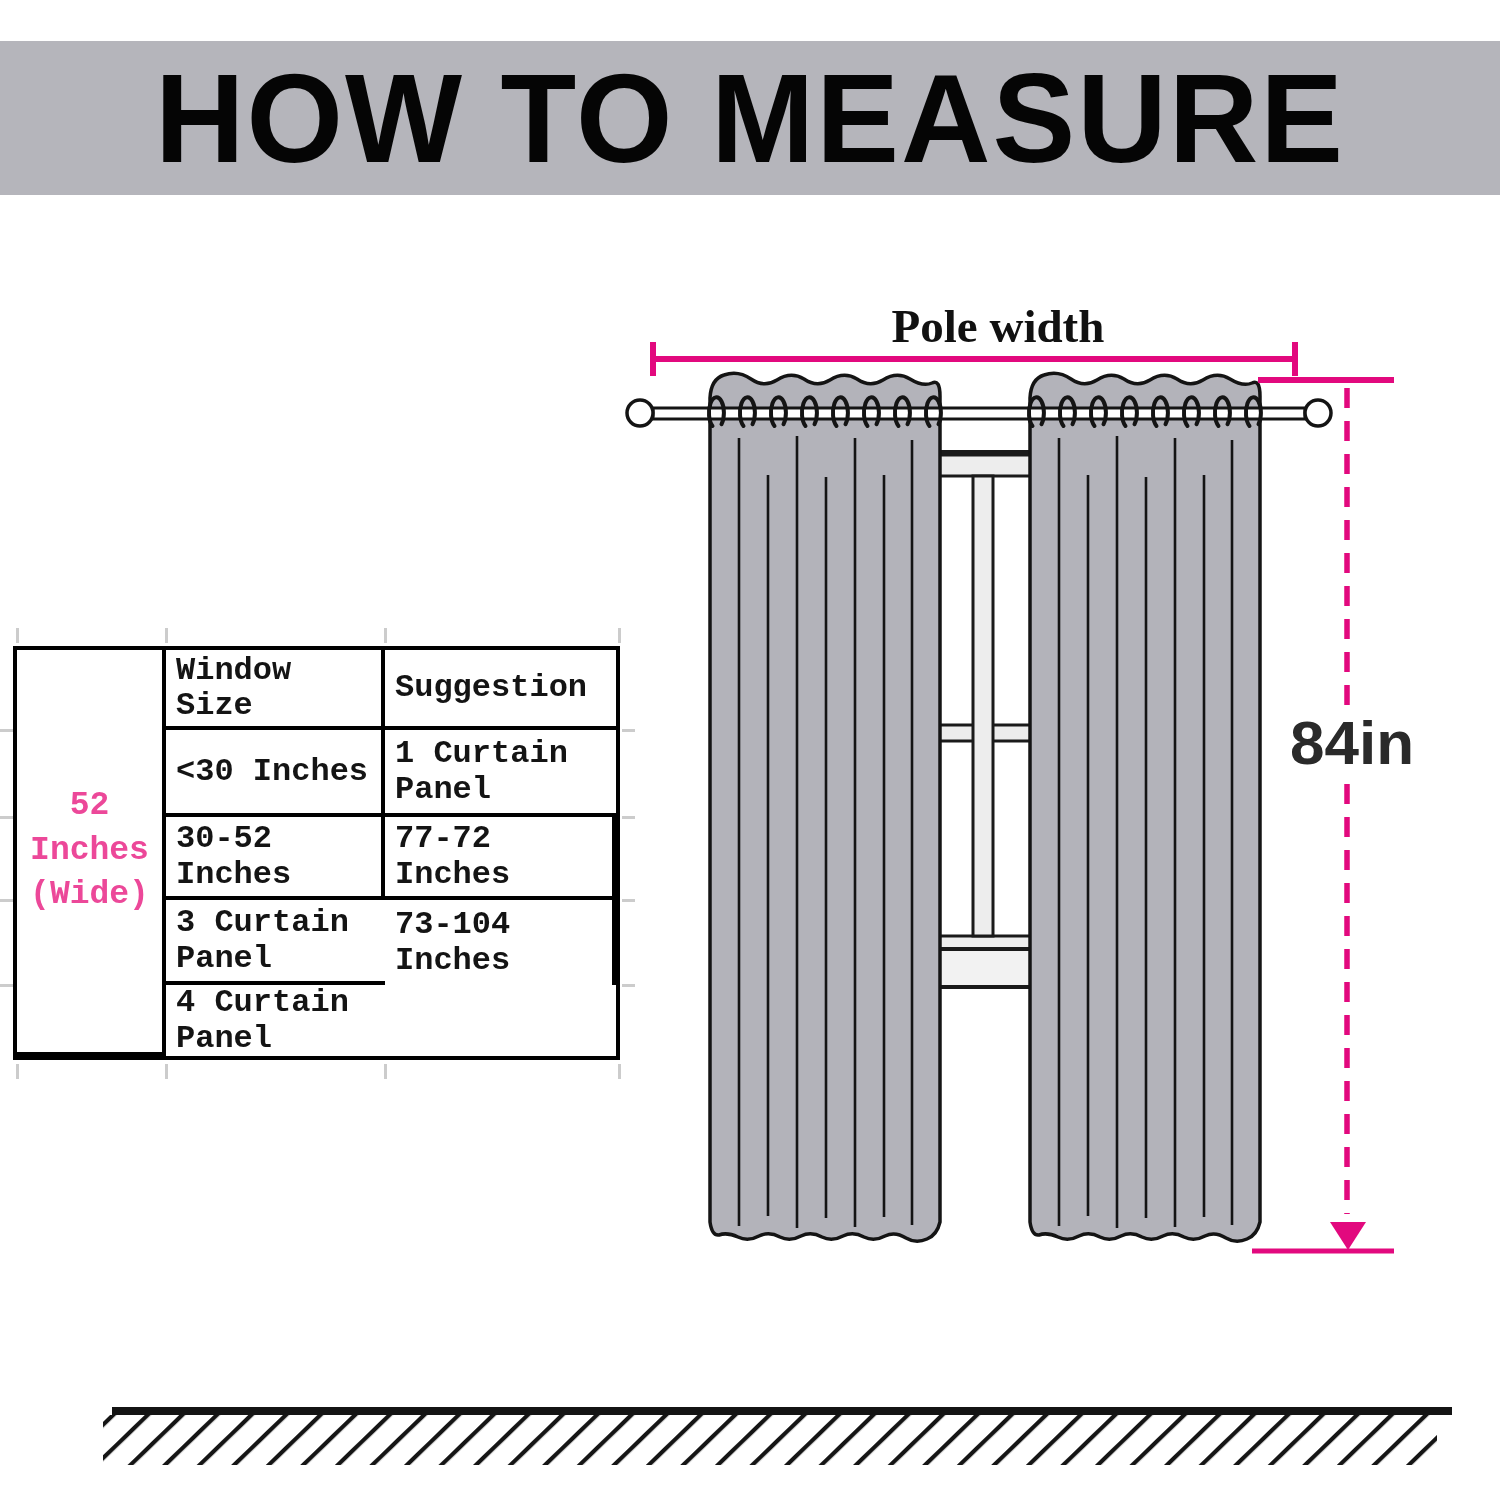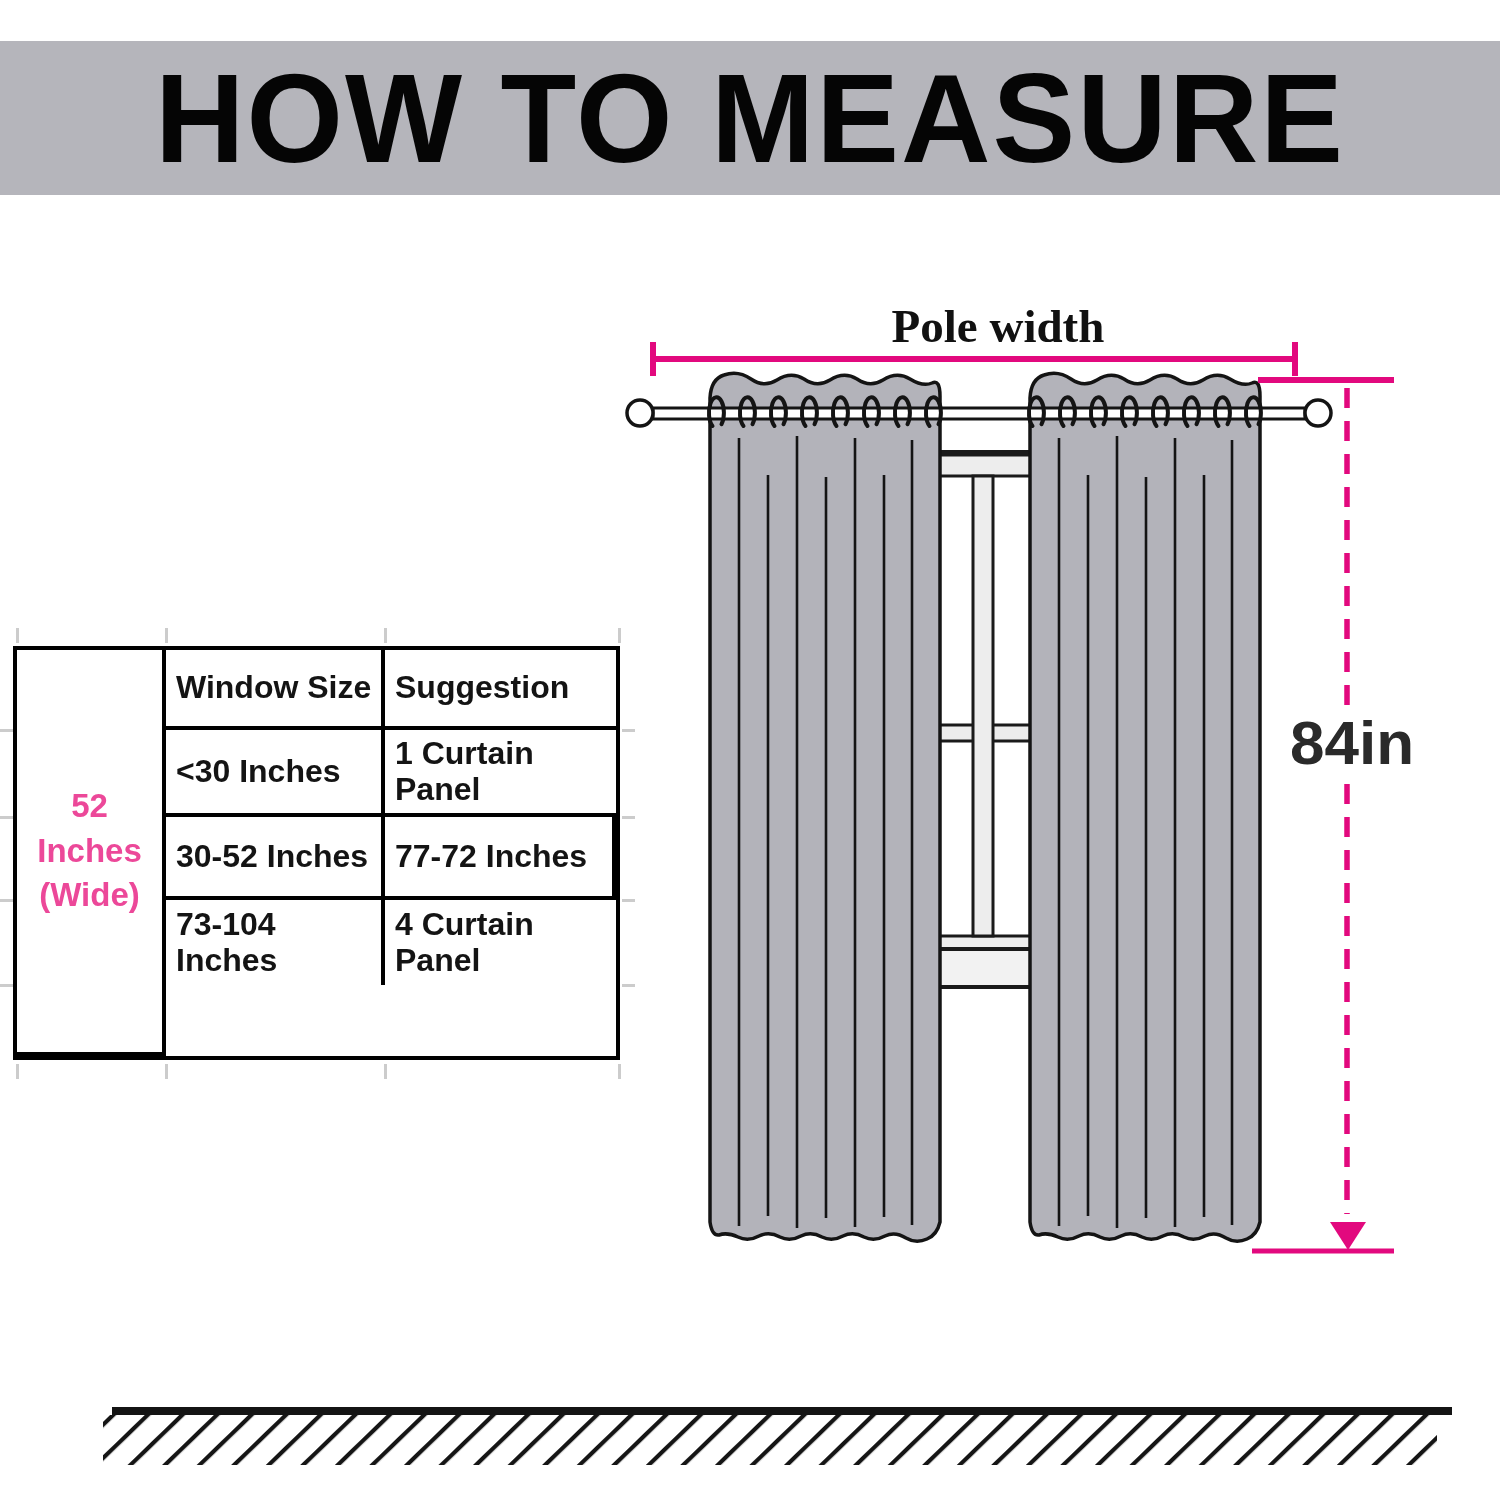--- a/index.html
+++ b/index.html
@@ -22,21 +22,21 @@
   .size-table {
     position:absolute; left:13px; top:626px; width:607px; height:414px;
     box-sizing:border-box; border:4px solid #000; background:#fff;
     display:grid;
     grid-template-columns:149px 219px 1fr;
     grid-template-rows:80px 87px 83px 85px 1fr;
   }
   .size-table .cell {
     display:flex; align-items:center; padding-left:10px;
     font-weight:bold; font-size:32px; color:#141414; line-height:1.1;
-    border-right:4px solid #000; border-bottom:4px solid #000; overflow:hidden;
+    border-right:4px solid #000; border-bottom:4px solid #000; overflow:hidden;font-family:Liberation Mono, monospace;
   }
   .size-table .cell.last-col { border-right:none; }
   .size-table .cell.last-row { border-bottom:none; }
   .size-table .width-cell {
     grid-row:1 / 6; grid-column:1;
     display:flex; flex-direction:column; align-items:center; justify-content:center;
     padding-left:0; font-weight:bold; font-size:33px; color:#ec4899;
     border-right:4px solid #000; text-align:center; line-height:1.35;
   }
 
@@ -67,20 +67,21 @@
     </div>
     <div class="cell">Window Size</div>
     <div class="cell last-col">Suggestion</div>
 
     <div class="cell">&lt;30 Inches</div>
     <div class="cell last-col">1 Curtain Panel</div>
 
     <div class="cell">30-52 Inches</div>
 
     <div class="cell">77-72 Inches</div>
+    <div class="cell last-col">3 Curtain Panel</div>
 
     <div class="cell last-row">73-104 Inches</div>
     <div class="cell last-col last-row">4 Curtain Panel</div>
   </div>
 
   <div class="tick v" style="left:16px;  top:608px;"></div>
   <div class="tick v" style="left:165px; top:608px;"></div>
   <div class="tick v" style="left:384px; top:608px;"></div>
   <div class="tick v" style="left:618px; top:608px;"></div>
   <div class="tick v" style="left:16px;  top:1044px;"></div>

